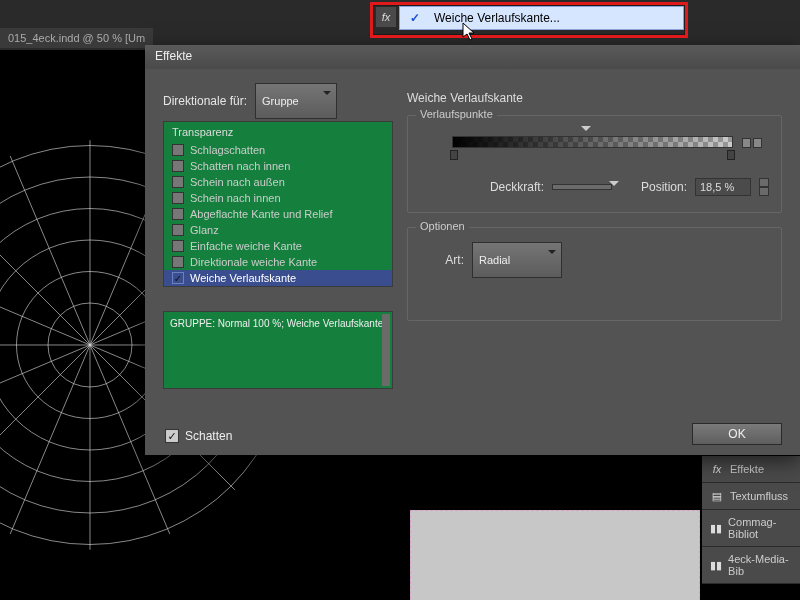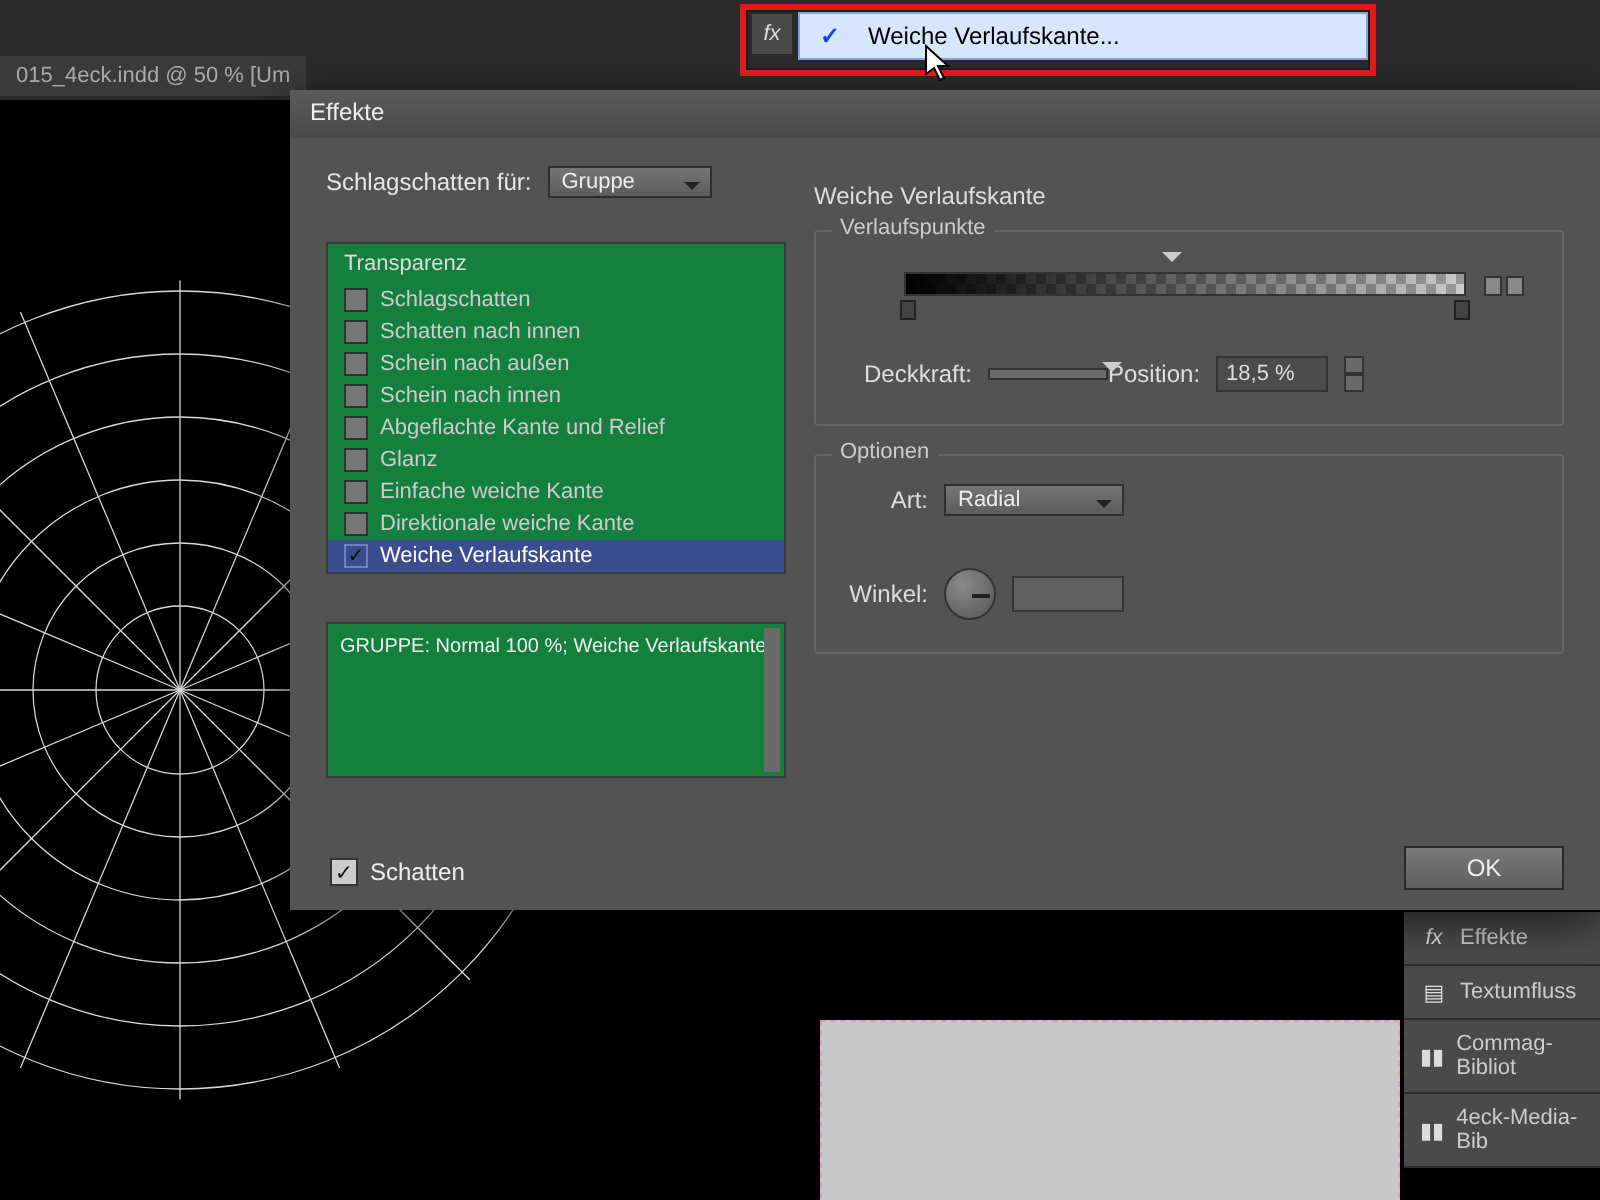--- a/index.html
+++ b/index.html
@@ -17,21 +17,21 @@
     .panel-row .p-icon { width: 14px; height: 14px; display: inline-flex; align-items: center; justify-content: center; color: #ddd; }
 
     
     .dialog { position: absolute; top: 45px; left: 145px; width: 655px; height: 410px; background: #535353; box-shadow: 0 6px 20px rgba(0,0,0,.6); color: #e6e6e6; }
     .dlg-title { height: 24px; background: linear-gradient(#5a5a5a,#4a4a4a); color: #eee; font-size: 12px; padding: 4px 10px; }
 
     .dlg-body { padding: 14px 18px 12px 18px; position: relative; height: calc(100% - 24px); }
 
     .settings-row { display: flex; align-items: center; gap: 8px; margin-bottom: 10px; font-size: 12px; }
 
-    .select { display: inline-flex; align-items: center; background: linear-gradient(#757575,#5c5c5c); border: 1px solid #2f2f2f; height: 16px; font-size: 11px; color: #eee; padding: 0 18px 0 6px; position: relative; }
+    .select { display: inline-flex; align-items: center; background: linear-gradient(#757575,#5c5c5c); border: 1px solid #2f2f2f; height: 36px; font-size: 11px; color: #eee; padding: 0 18px 0 6px; position: relative; }
     .select::after { content: ""; position: absolute; right: 5px; top: 7px; border: 4px solid transparent; border-top-color: #222; }
 
     .fx-list { position: absolute; top: 52px; left: 18px; width: 230px; border: 1px solid #3b3b3b; background: #15803d; }
     .fx-list .label { padding: 4px 8px; font-size: 11px; color: #ddd; }
     .fx-list .item { display: flex; align-items: flex-start; gap: 6px; padding: 2px 8px; font-size: 11px; color: #ccc; cursor: pointer; }
     .fx-list .item .chk { width: 12px; height: 12px; border: 1px solid #333; background: #777; display: inline-flex; align-items: center; justify-content: center; font-size: 10px; color: #111; }
     .fx-list .item.selected { background: #3a4d8f; color: #fff; }
     .fx-list .item.selected .chk { background: #3a4d8f; border-color: #6a80c0; }
 
     .summary { position: absolute; top: 242px; left: 18px; width: 230px; height: 78px; border: 1px solid #3b3b3b; background: #15803d; font-size: 10px; color: #eee; padding: 6px; overflow: hidden; }
@@ -60,21 +60,21 @@
 
     .slider { width: 60px; height: 6px; background: #6b6b6b; border: 1px solid #333; position: relative; }
     .slider::after { content: ""; position: absolute; right: -8px; top: -4px; border: 5px solid transparent; border-top-color: #ccc; }
 
     .dial { width: 26px; height: 26px; border-radius: 50%; background: radial-gradient(circle at 35% 30%, #8a8a8a, #555); border: 1px solid #333; position: relative; }
     .dial::after { content: ""; position: absolute; top: 12px; right: 2px; width: 9px; height: 2px; background: #222; }
 
     .preview-row { position: absolute; left: 20px; bottom: 12px; display: flex; align-items: center; gap: 6px; font-size: 12px; color: #eee; }
     .preview-row .chk2 { width: 14px; height: 14px; background: #ccc; border: 1px solid #333; display: inline-flex; align-items: center; justify-content: center; font-size: 11px; color: #111; }
 
-    .ok-btn { position: absolute; right: 18px; bottom: 10px; width: 80px; height: 22px; background: linear-gradient(#7a7a7a,#5e5e5e); border: 1px solid #2a2a2a; color: #eee; font-size: 12px; display: inline-flex; align-items: center; justify-content: center; cursor: pointer; }
+    .ok-btn { position: absolute; right: 18px; bottom: 10px; width: 90px; height: 22px; background: linear-gradient(#7a7a7a,#5e5e5e); border: 1px solid #2a2a2a; color: #eee; font-size: 12px; display: inline-flex; align-items: center; justify-content: center; cursor: pointer; }
 
     
     .overlay { position: absolute; top: 2px; left: 370px; width: 318px; height: 36px; border: 3px solid #e01a1a; box-shadow: 0 0 0 1px rgba(0,0,0,.3) inset; }
     .fx-chip { position: absolute; top: 6px; left: 375px; width: 22px; height: 22px; background: #4a4a4a; color: #ddd; font-size: 11px; font-style: italic; display: flex; align-items: center; justify-content: center; border: 1px solid #2a2a2a; }
     .menu { position: absolute; top: 6px; left: 399px; width: 285px; background: #fff; border: 1px solid #8aa0d6; }
     .menu .mitem { display: flex; align-items: center; gap: 10px; padding: 4px 10px; font-size: 12px; color: #000; }
     .menu .mitem .tick { color: #1a4bd6; font-weight: bold; width: 14px; }
     .menu .mitem.hover { background: #d6e6ff; }
     .cursor { position: absolute; top: 22px; left: 462px; width: 16px; height: 20px; pointer-events: none; }
   </style>
@@ -130,21 +130,21 @@
   <div class="panel-row">
       <span class="p-icon">▮▮</span>
       <span>4eck-Media-Bib</span>
     </div>
 </div>
 
 <div class="dialog">
   <div class="dlg-title">Effekte</div>
   <div class="dlg-body">
     <div class="settings-row">
-      <span>Schlagschatten für:</span>
+      <span>Direktionale für:</span>
       <span class="select" style="width:82px">
           <span>Gruppe</span>
         </span>
     </div>
 
     <div class="fx-list">
       <div class="label">Transparenz</div>
       <div class="item">
           <span class="chk"></span>
           <span>Schlagschatten</span>
@@ -193,21 +193,21 @@
         <div class="gradient-stops">
           <span class="handle-top"></span>
           <div class="grad-bar"></div>
           <span class="stop-bottom stop-left"></span>
           <span class="stop-bottom stop-right"></span>
           <span class="new-stop">
               <span class="sw"></span>
               <span class="sw"></span>
             </span>
         </div>
-        <div style="display:flex; justify-content:flex-start; align-items:center;">
+        <div style="display:flex; justify-content:flex-end; align-items:center;gap:29px;">
           <div class="row" style="margin:0;">
             <label>Deckkraft:</label>
             <span class="slider"></span>
           </div>
           <div class="row" style="margin:0;">
             <label style="min-width:auto">Position:</label>
             <span class="value-box">
                 <span>18,5 %</span>
               </span>
             <span class="spin">
@@ -219,27 +219,20 @@
       </div>
 
       <div class="fieldset">
         <span class="legend">Optionen</span>
         <div class="row">
           <label style="min-width:44px">Art:</label>
           <span class="select" style="width:90px">
               <span>Radial</span>
             </span>
         </div>
-        <div class="row" style="margin-bottom:0;">
-          <label style="min-width:44px">Winkel:</label>
-          <span class="dial"></span>
-          <span class="value-box disabled">
-              <span>0°</span>
-            </span>
-        </div>
       </div>
     </div>
 
     <div class="preview-row">
       <span class="chk2">✓</span>
       <span>Schatten</span>
     </div>
 
     <div class="ok-btn">
         <span>OK</span>

